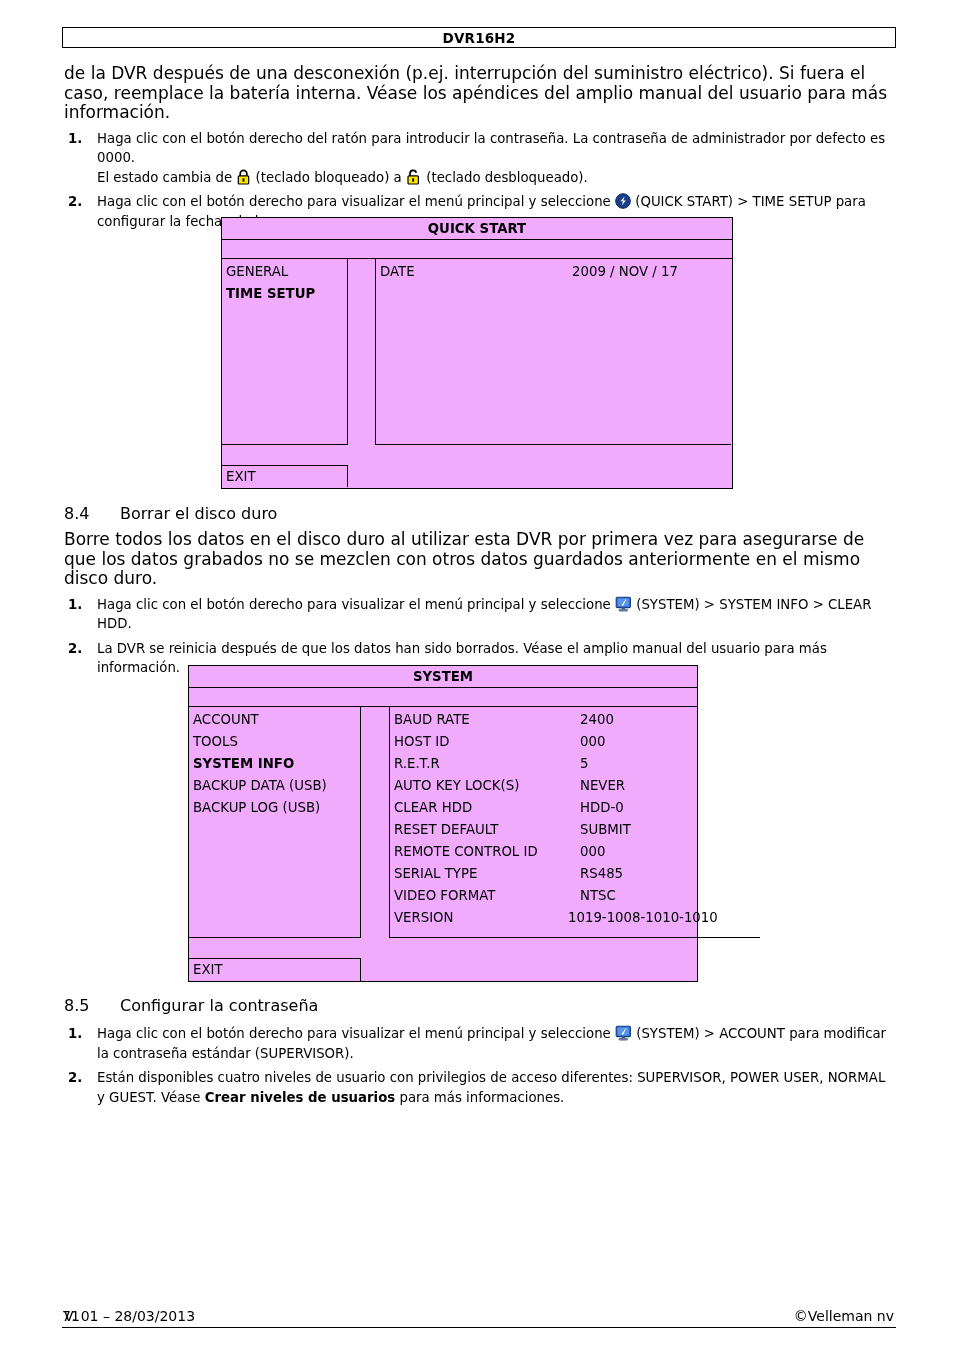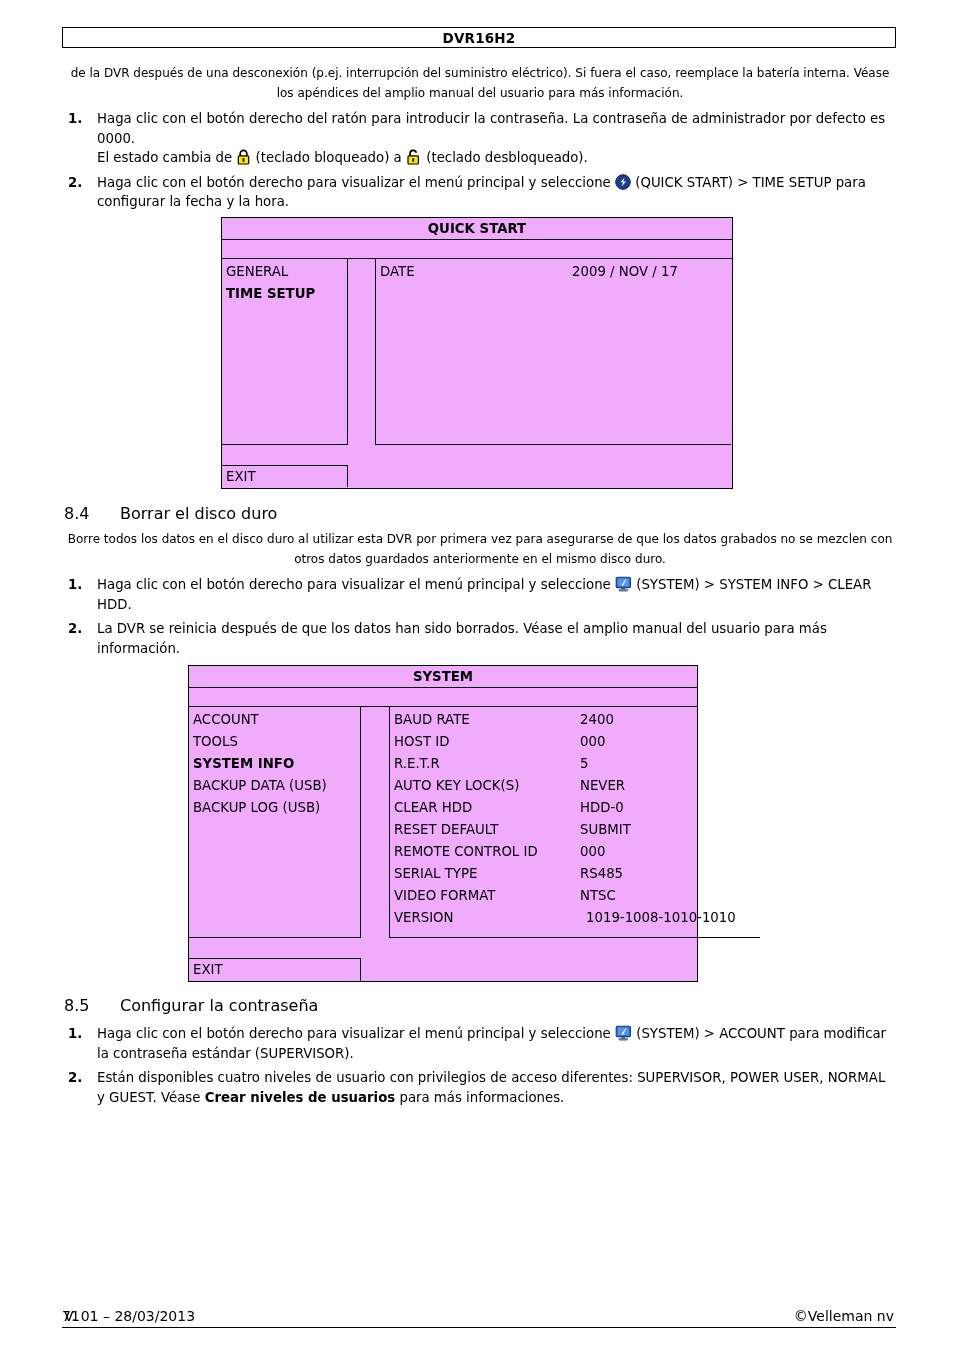--- a/index.html
+++ b/index.html
@@ -46,23 +46,23 @@
 
   
   .content {
     position: absolute;
     left: 64px;
     top: 64px;
     width: 832px;
   }
   p.para {
     margin: 0 0 6px 0;
-    font-size: 12px;
+    font-size: 17px;
     line-height: 19.5px;
-    text-align: center;
+    text-align: left;
   }
 
   ol.numlist {
     list-style: none;
     margin: 3px 0 0 0;
     padding: 0;
   }
   ol.numlist > li {
     position: relative;
     padding-left: 33px;
@@ -341,21 +341,21 @@
         <div class="kv-row">
           <span>SERIAL TYPE</span>
           <span class="kv-val" style="left:186px;">RS485</span>
         </div>
         <div class="kv-row">
           <span>VIDEO FORMAT</span>
           <span class="kv-val" style="left:186px;">NTSC</span>
         </div>
         <div class="kv-row">
           <span>VERSION</span>
-          <span class="kv-val" style="left:192px;">1019-1008-1010-1010</span>
+          <span class="kv-val" style="left:174px;">1019-1008-1010-1010</span>
         </div>
       </div>
     </div>
     <div class="dvr-exit-strip" style="top:272px; width:571px; height:20px;"></div>
     <div class="dvr-exit-box" style="top:292px; width:172px; height:23px;">
       <span>EXIT</span>
     </div>
   </div>
 
   <div style="position:absolute; left:64px; top:996px; width:832px;">

